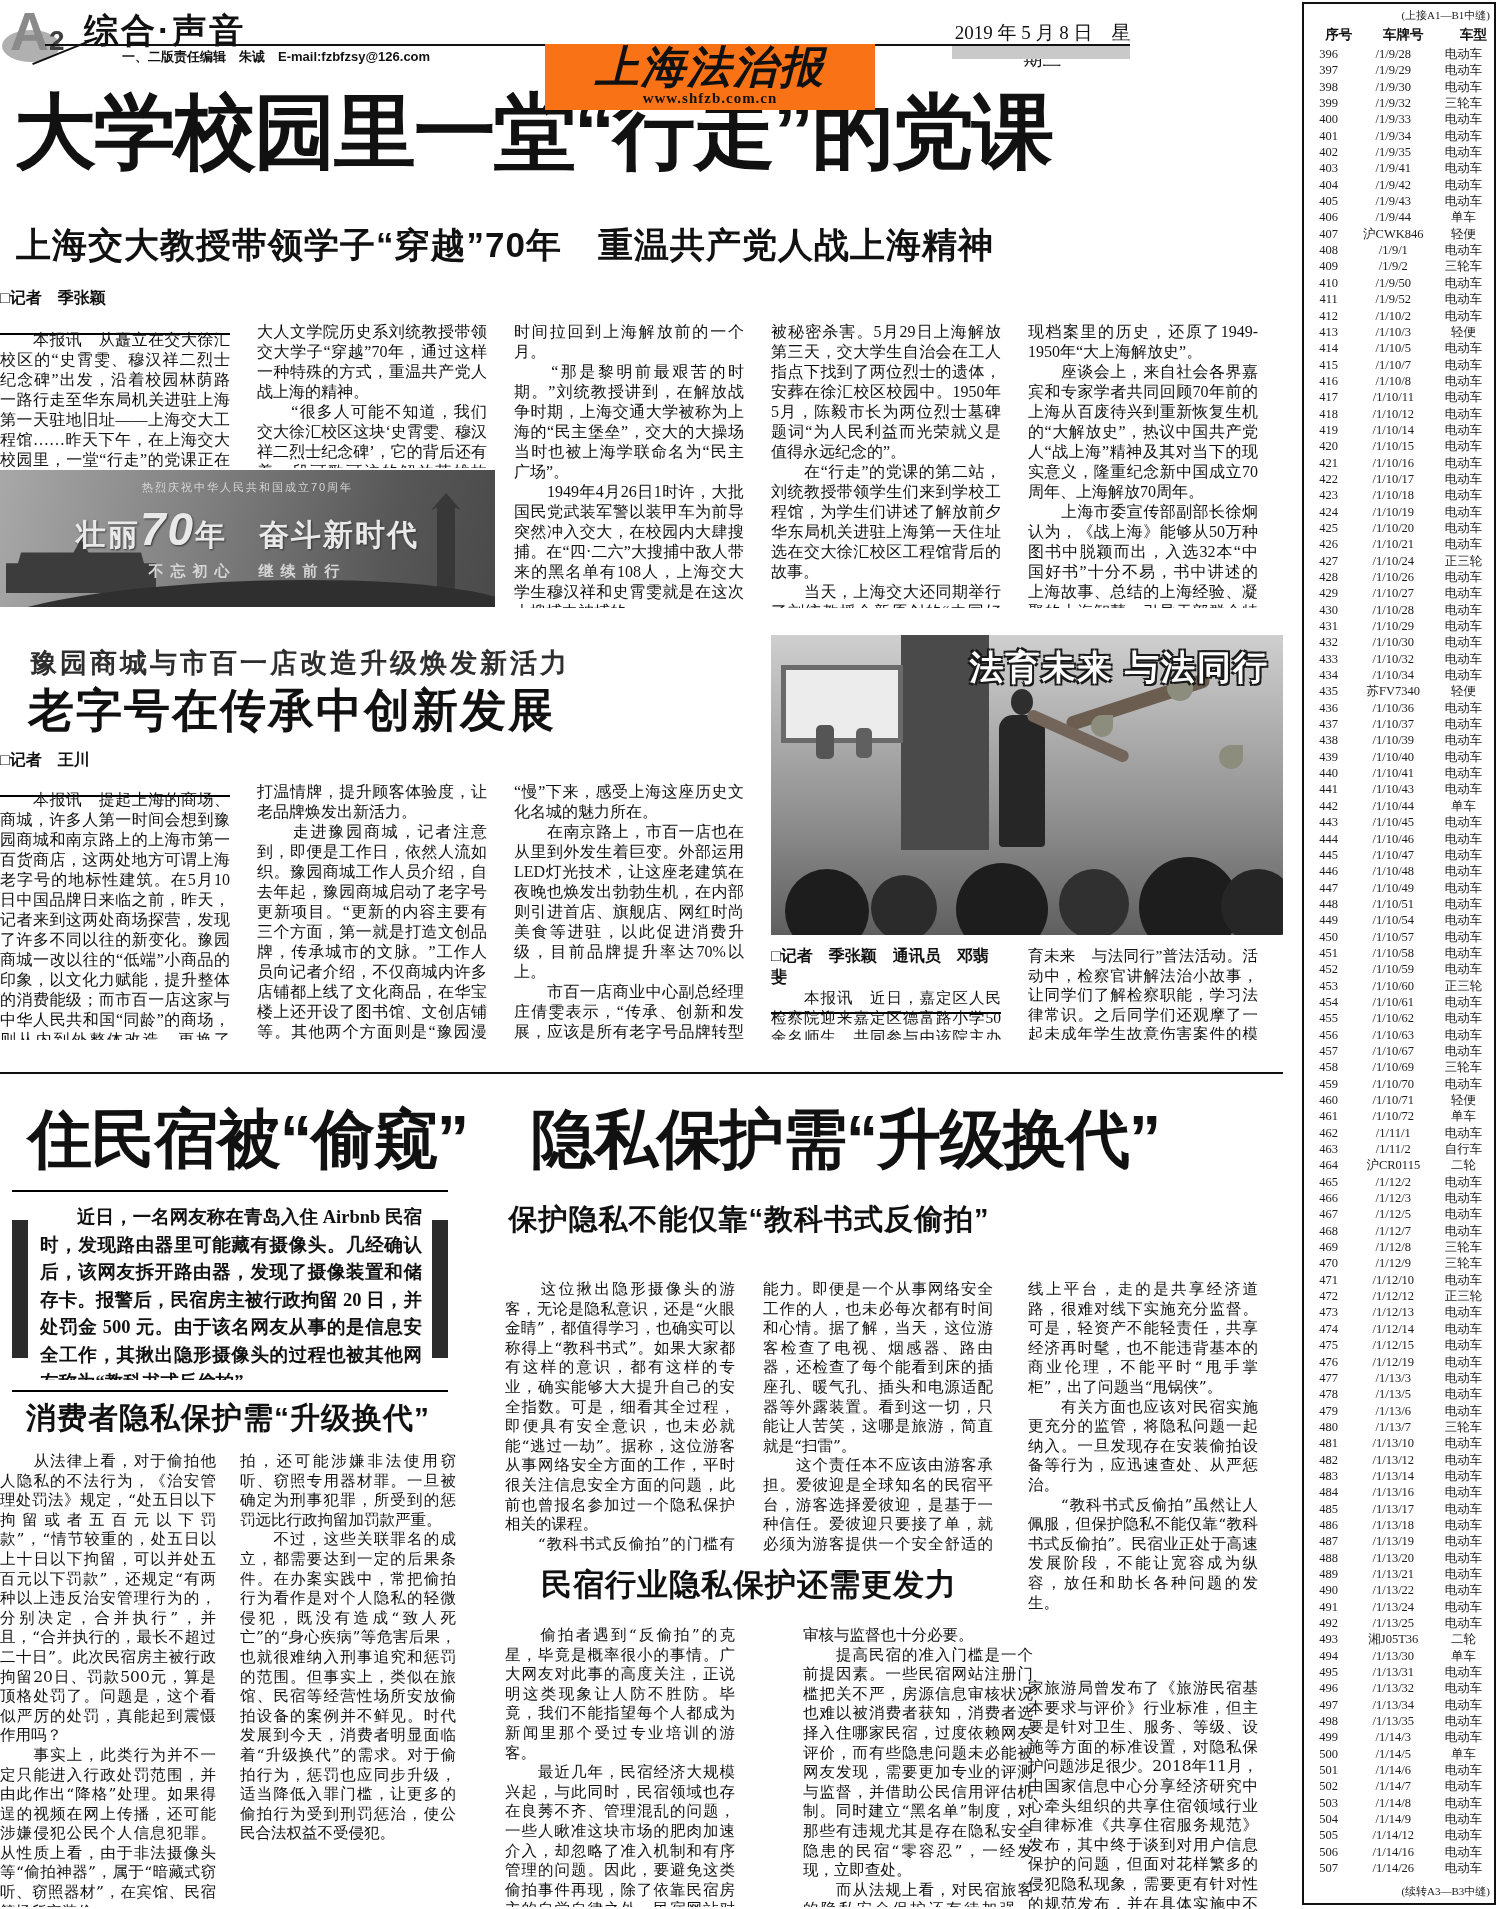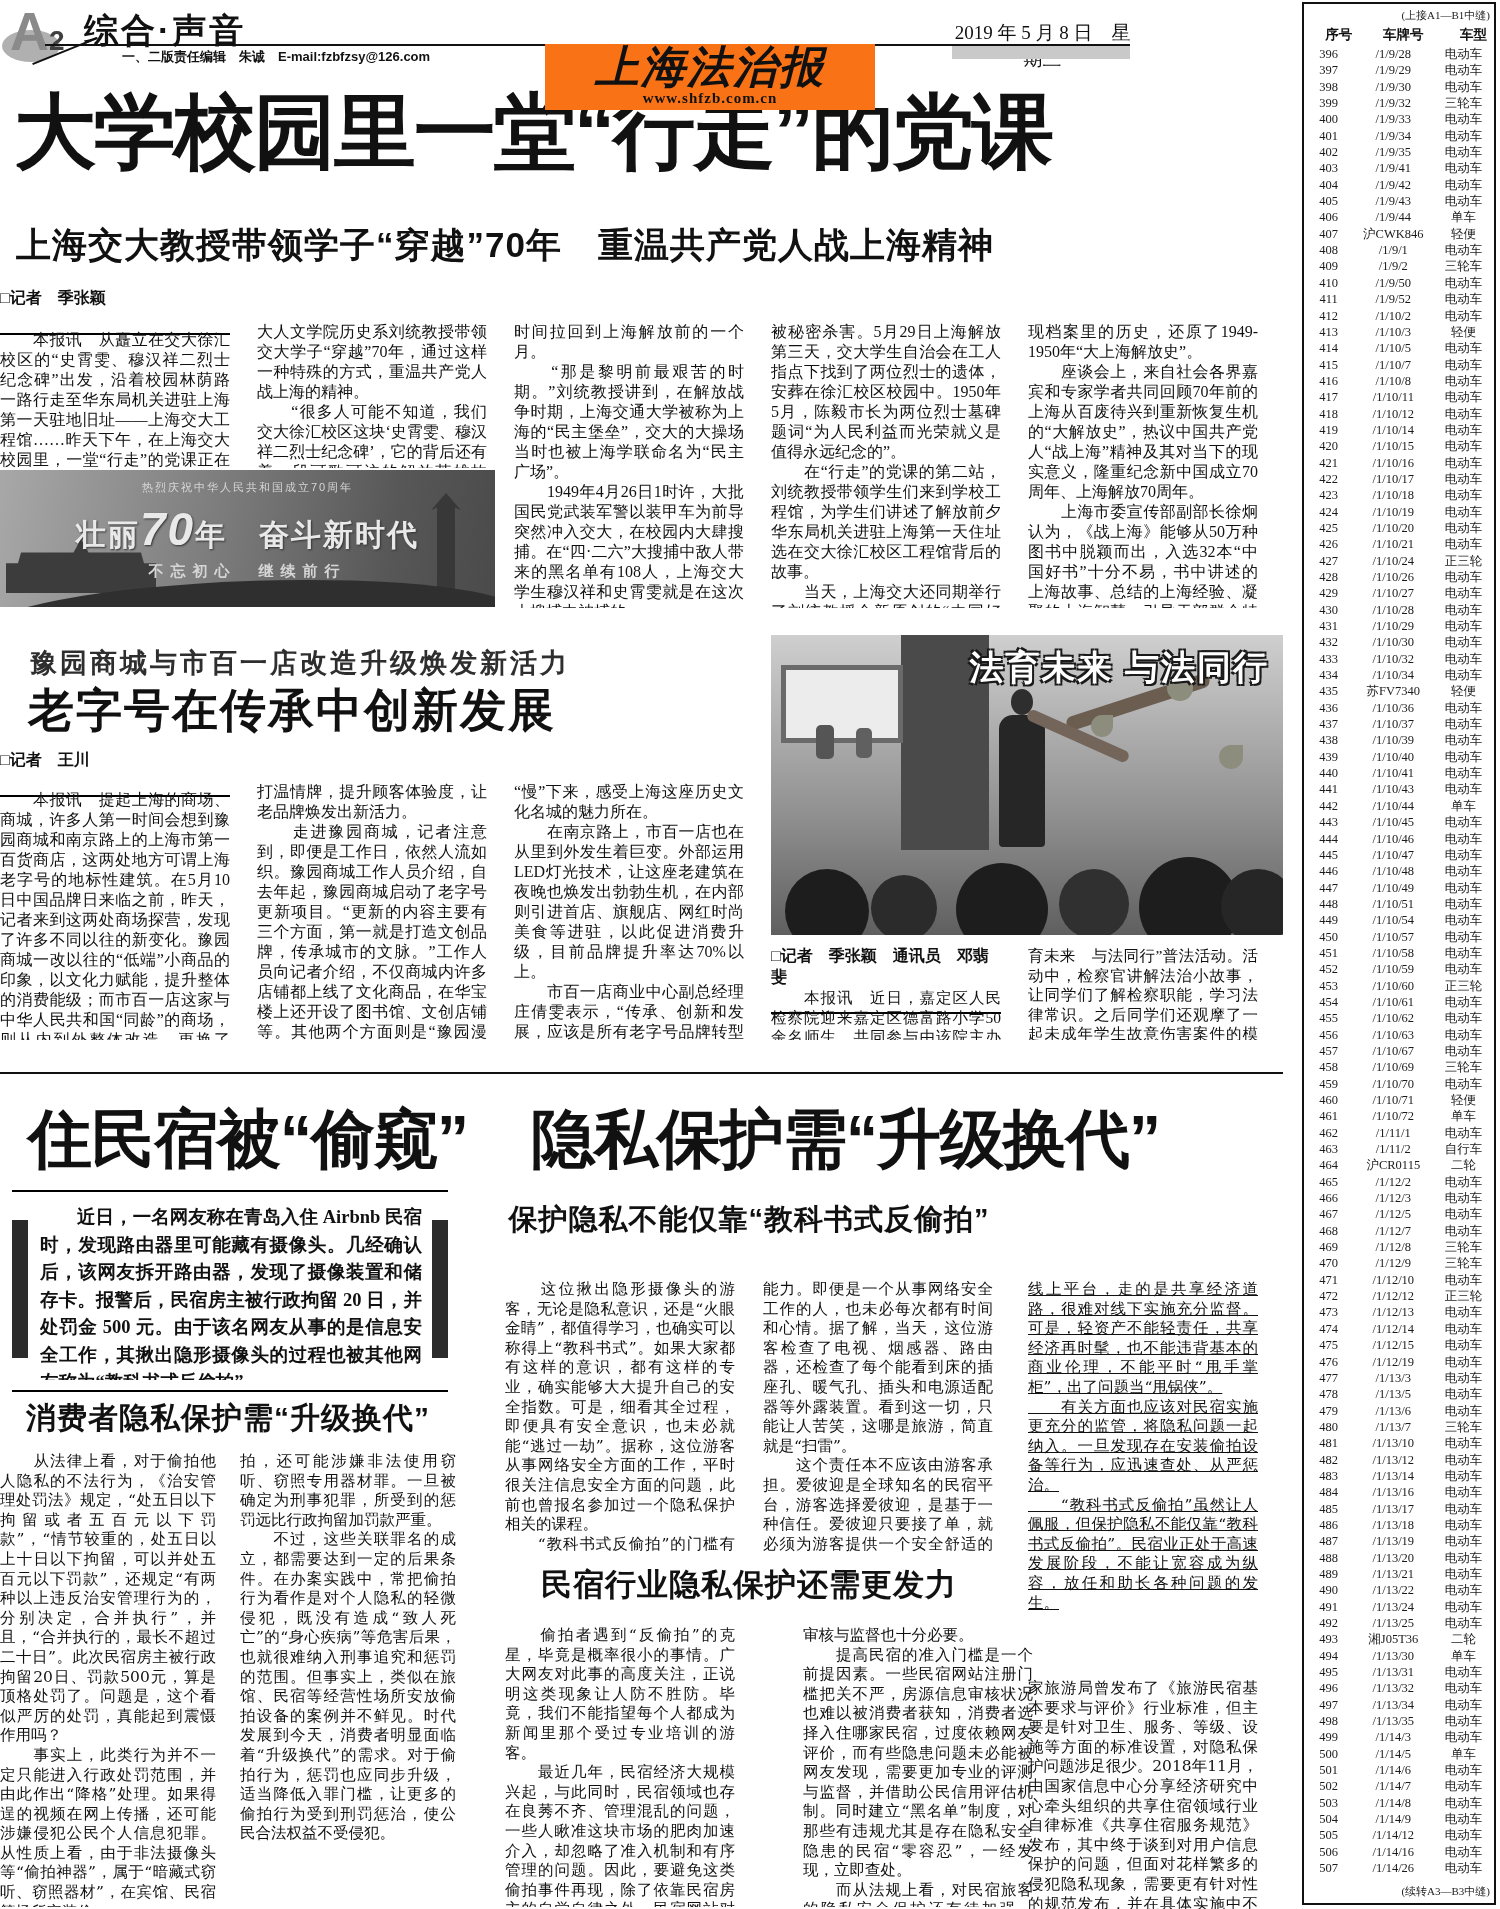--- a/index.html
+++ b/index.html
@@ -201,21 +201,21 @@
 　　这个责任本不应该由游客承担。爱彼迎是全球知名的民宿平台，游客选择爱彼迎，是基于一种信任。爱彼迎只要接了单，就必须为游客提供一个安全舒适的环境。当然，爱彼迎也有“难言之隐”，作为一个</div>
 
   <div class="abs subhead subC2">民宿行业隐私保护还需更发力</div>
   <div class="abs jtext fcol fB1" style="line-height:19.6px;font-size:15.5px;">　　偷拍者遇到“反偷拍”的克星，毕竟是概率很小的事情。广大网友对此事的高度关注，正说明这类现象让人防不胜防。毕竟，我们不能指望每个人都成为新闻里那个受过专业培训的游客。
 　　最近几年，民宿经济大规模兴起，与此同时，民宿领域也存在良莠不齐、管理混乱的问题，一些人瞅准这块市场的肥肉加速介入，却忽略了准入机制和有序管理的问题。因此，要避免这类偷拍事件再现，除了依靠民宿房主的自觉自律之外，民宿网站对注册房主的严格</div>
   <div class="abs jtext fcol fB2" style="line-height:19.6px;font-size:15.5px;">审核与监督也十分必要。
 　　提高民宿的准入门槛是一个前提因素。一些民宿网站注册门槛把关不严，房源信息审核状况也难以被消费者获知，消费者选择入住哪家民宿，过度依赖网友评价，而有些隐患问题未必能被网友发现，需要更加专业的评测与监督，并借助公民信用评估机制。同时建立“黑名单”制度，对那些有违规尤其是存在隐私安全隐患的民宿“零容忍”，一经发现，立即查处。
 　　而从法规上看，对民宿旅客的隐私安全保护还有待加强。2017年国</div>
 
   <div class="abs fR">
-    <div class="jtext fcol" style="position:static;height:auto;line-height:19.6px;font-size:15.5px;text-decoration:underline;">线上平台，走的是共享经济道路，很难对线下实施充分监督。可是，轻资产不能轻责任，共享经济再时髦，也不能违背基本的商业伦理，不能平时“甩手掌柜”，出了问题当“甩锅侠”。
+    <div class="jtext fcol" style="position:static;height:auto;line-height:19.6px;font-size:15.5px;">线上平台，走的是共享经济道路，很难对线下实施充分监督。可是，轻资产不能轻责任，共享经济再时髦，也不能违背基本的商业伦理，不能平时“甩手掌柜”，出了问题当“甩锅侠”。
 　　有关方面也应该对民宿实施更充分的监管，将隐私问题一起纳入。一旦发现存在安装偷拍设备等行为，应迅速查处、从严惩治。
 　　“教科书式反偷拍”虽然让人佩服，但保护隐私不能仅靠“教科书式反偷拍”。民宿业正处于高速发展阶段，不能让宽容成为纵容，放任和助长各种问题的发生。</div>
     <div class="jtext fcol gap" style="position:static;height:auto;line-height:19.6px;font-size:15.5px;">家旅游局曾发布了《旅游民宿基本要求与评价》行业标准，但主要是针对卫生、服务、等级、设施等方面的标准设置，对隐私保护问题涉足很少。2018年11月，由国家信息中心分享经济研究中心牵头组织的共享住宿领域行业自律标准《共享住宿服务规范》发布，其中终于谈到对用户信息保护的问题，但面对花样繁多的侵犯隐私现象，需要更有针对性的规范发布，并在具体实施中不断完善相关规定。</div>
 
   </div>
 
   <div class="abs sidebar">
     <div class="sb-note sb-note-top">(上接A1—B1中缝)</div>
     <div class="sb-header">
       <span class="sc0">序号</span>

